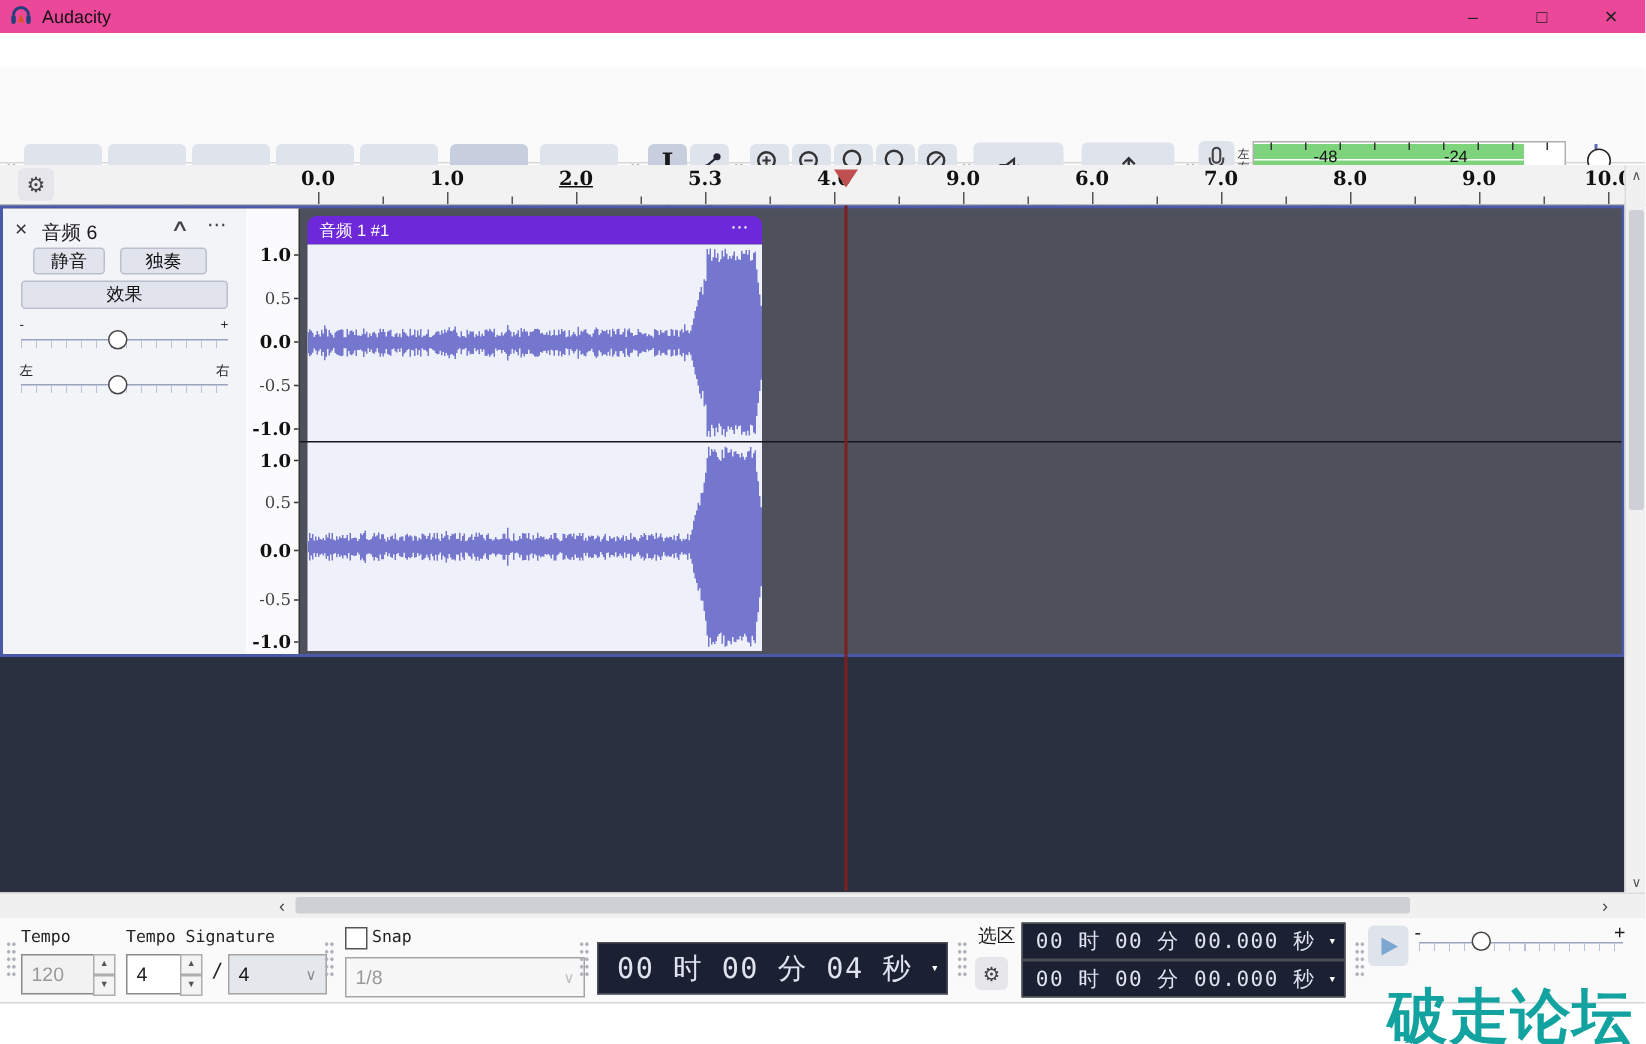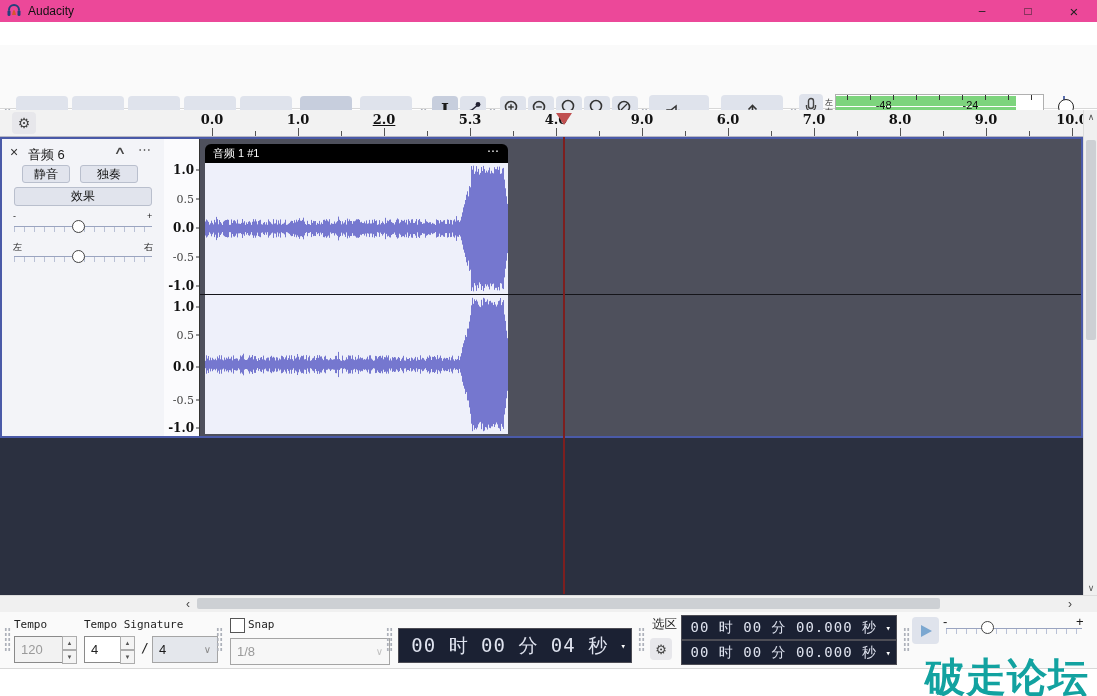--- a/index.html
+++ b/index.html
@@ -52,21 +52,21 @@
   
   .trackrow{left:0;top:137px;width:1083px;height:301px;border:2px solid #4a5aa8;background:#4e505c;}
   .tpanel{left:0;top:0;width:162px;height:297px;background:#f3f4f8;}
   .truler{left:162px;top:0;width:36px;height:297px;background:#fbfbfd;border-right:1px solid #333;}
   .rlabel{position:absolute;right:5px;transform:translateY(-50%);font-family:"DejaVu Serif",serif;font-size:12px;color:#111;}
   .rlabel.major{font-weight:700;}
   .rlabel.minor{font-size:11px;color:#444;}
   .rtick{position:absolute;right:0;width:3px;height:1px;background:#333;transform:translateY(-50%);}
   .wavearea{left:198px;top:0;width:881px;height:297px;background:#4e505c;}
   .clip{position:absolute;left:5px;top:5px;width:303px;height:290px;}
-  .clipheader{position:absolute;left:0;top:0;width:303px;height:19px;background:#000000;border-radius:6px 6px 0 0;color:#fff;display:flex;align-items:center;}
+  .clipheader{position:absolute;left:0;top:0;width:303px;height:19px;background:#6d28d9;border-radius:6px 6px 0 0;color:#fff;display:flex;align-items:center;}
   .clipheader .cname{margin-left:8px;font-size:11px;}
   .clipheader .cmenu{position:absolute;right:8px;top:0;color:#fff;font-size:12px;letter-spacing:1px;}
   .clipbody{position:absolute;left:0;top:19px;width:303px;height:271px;background:#eef0fa;}
   .chansplit{position:absolute;left:0;top:155px;width:881px;height:1px;background:#15151a;z-index:5;}
   .wave{position:absolute;left:0;}
   .smallbtn{background:#e1e4ed;border:1px solid #b9bfcd;border-radius:3px;display:flex;align-items:center;justify-content:center;font-size:12px;color:#111;}
   .sliderline{position:absolute;height:6px;border-top:1px solid #9aa4c0;background:repeating-linear-gradient(90deg,#b9c1d6 0 1px,transparent 1px 10px);}
   .sthumb{position:absolute;width:13px;height:13px;border:1.5px solid #444;border-radius:50%;background:#fff;}
   .tinylabel{position:absolute;font-size:9px;color:#222;}
 

